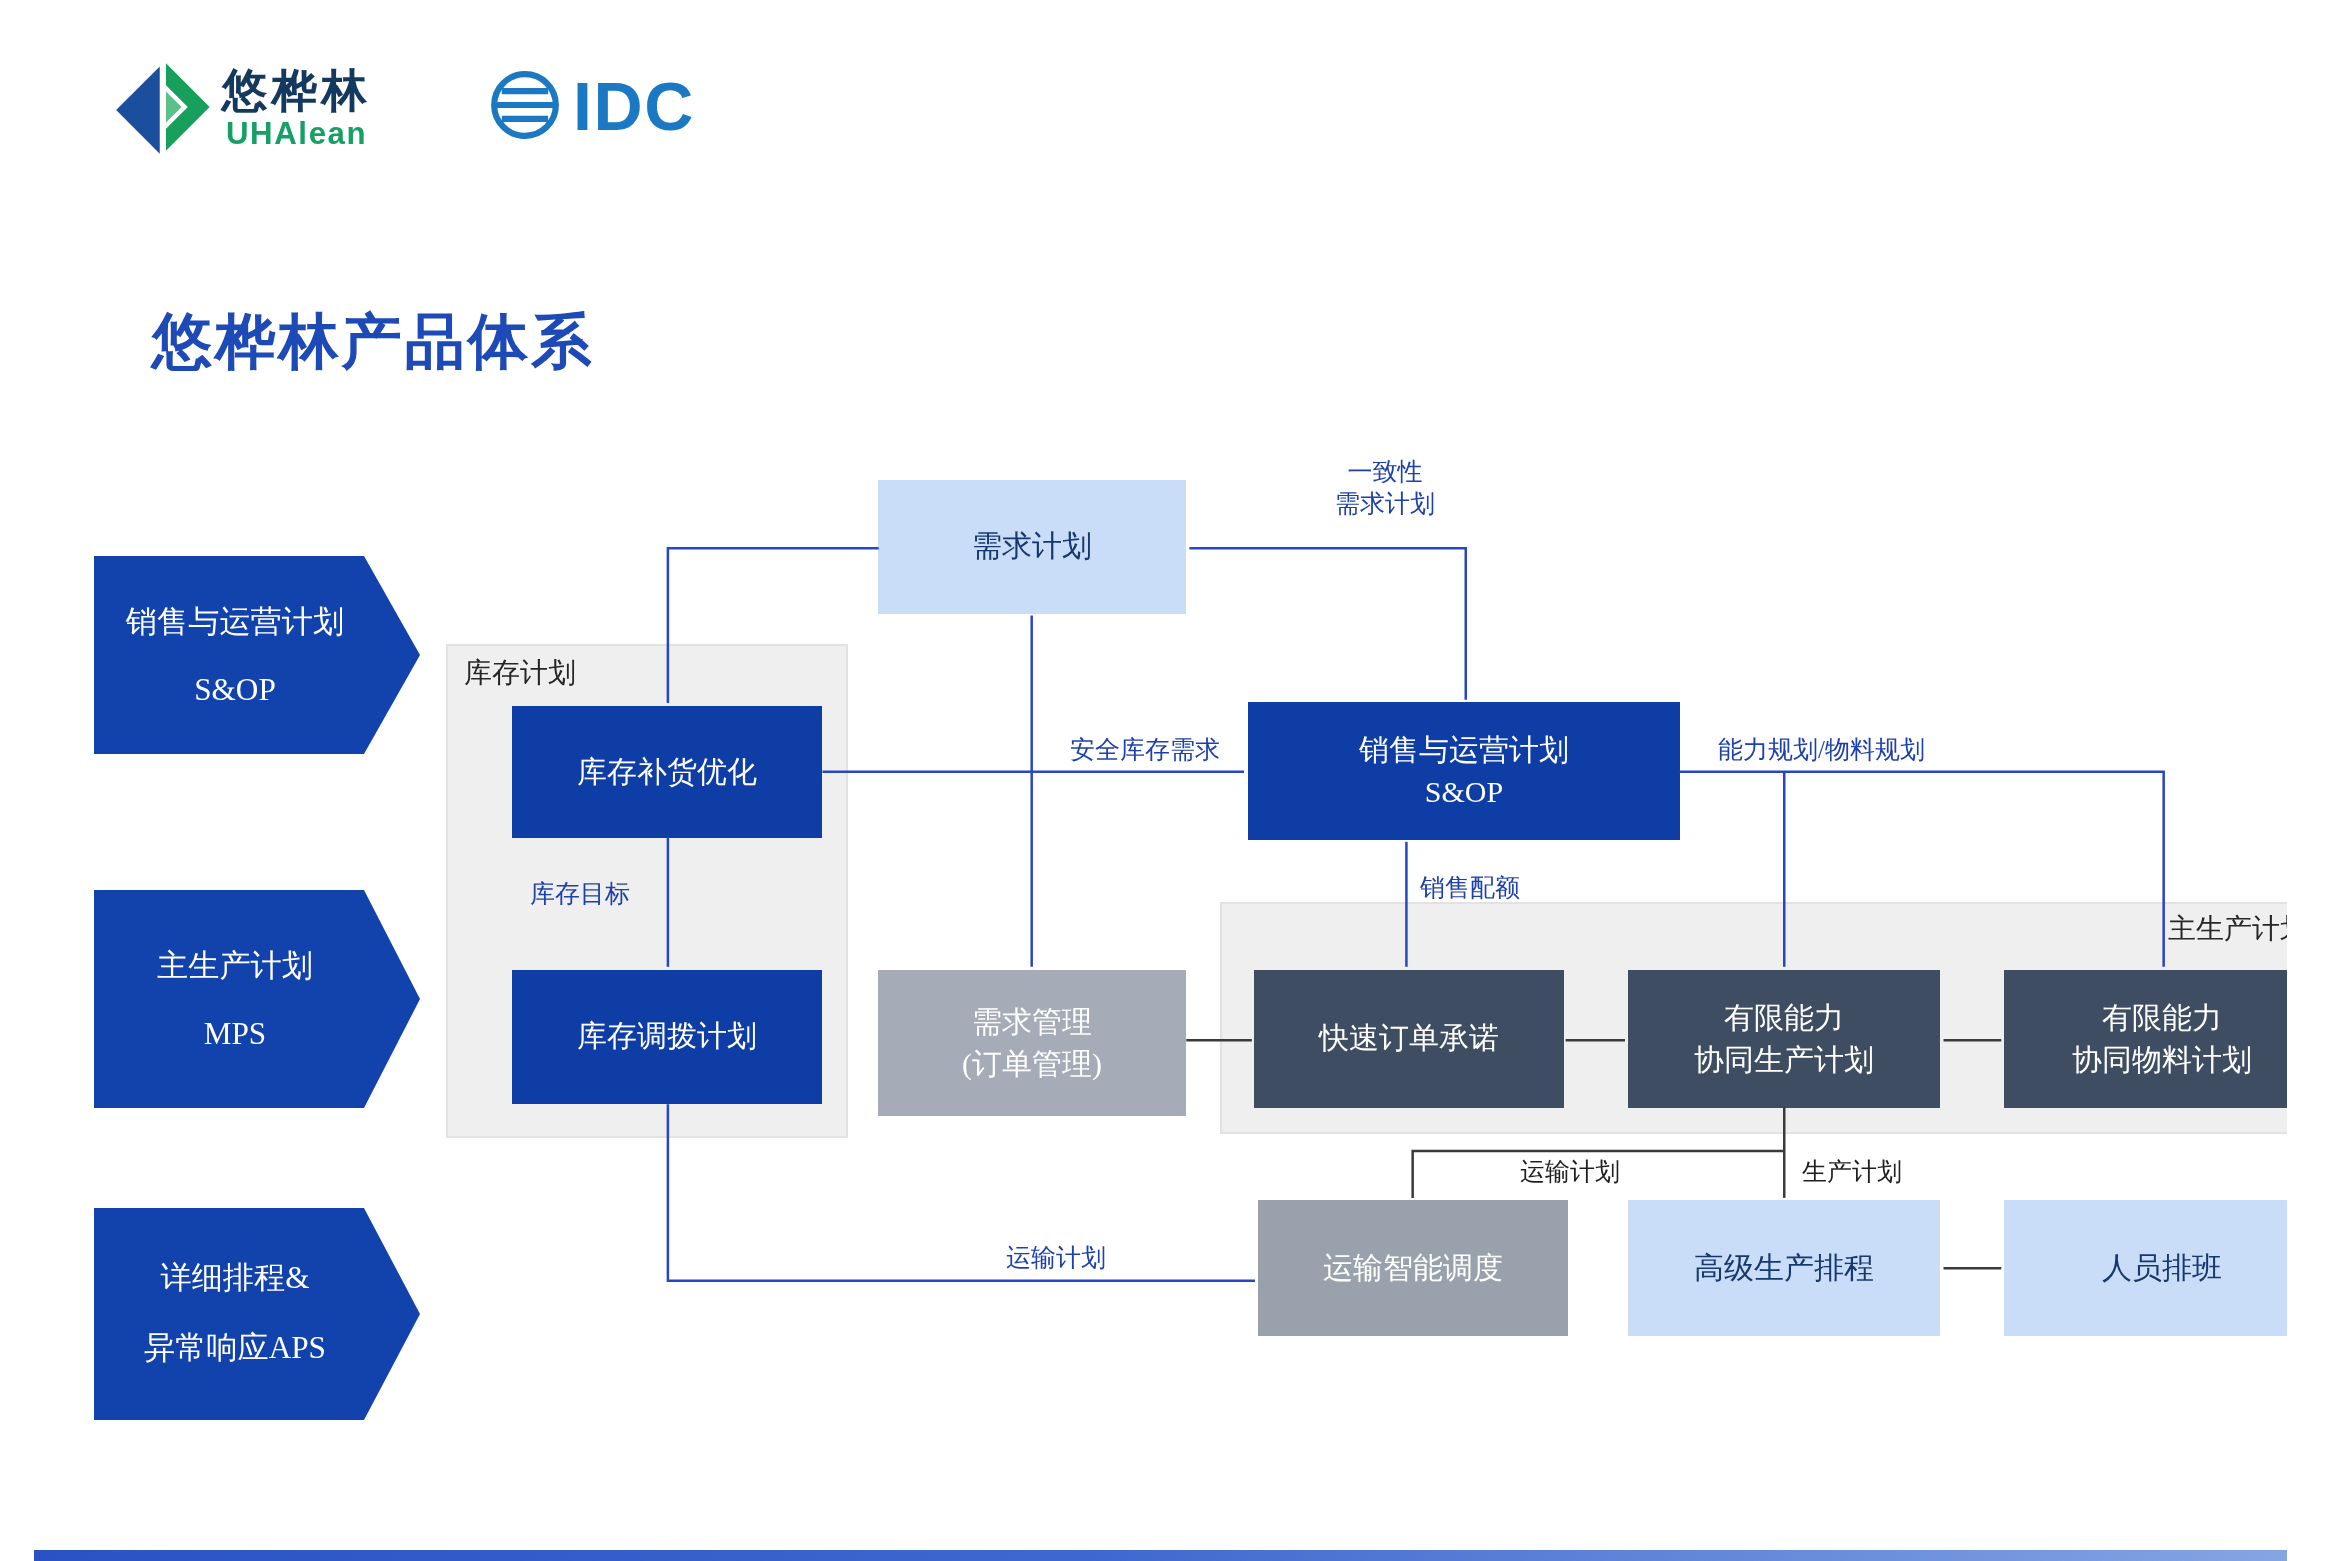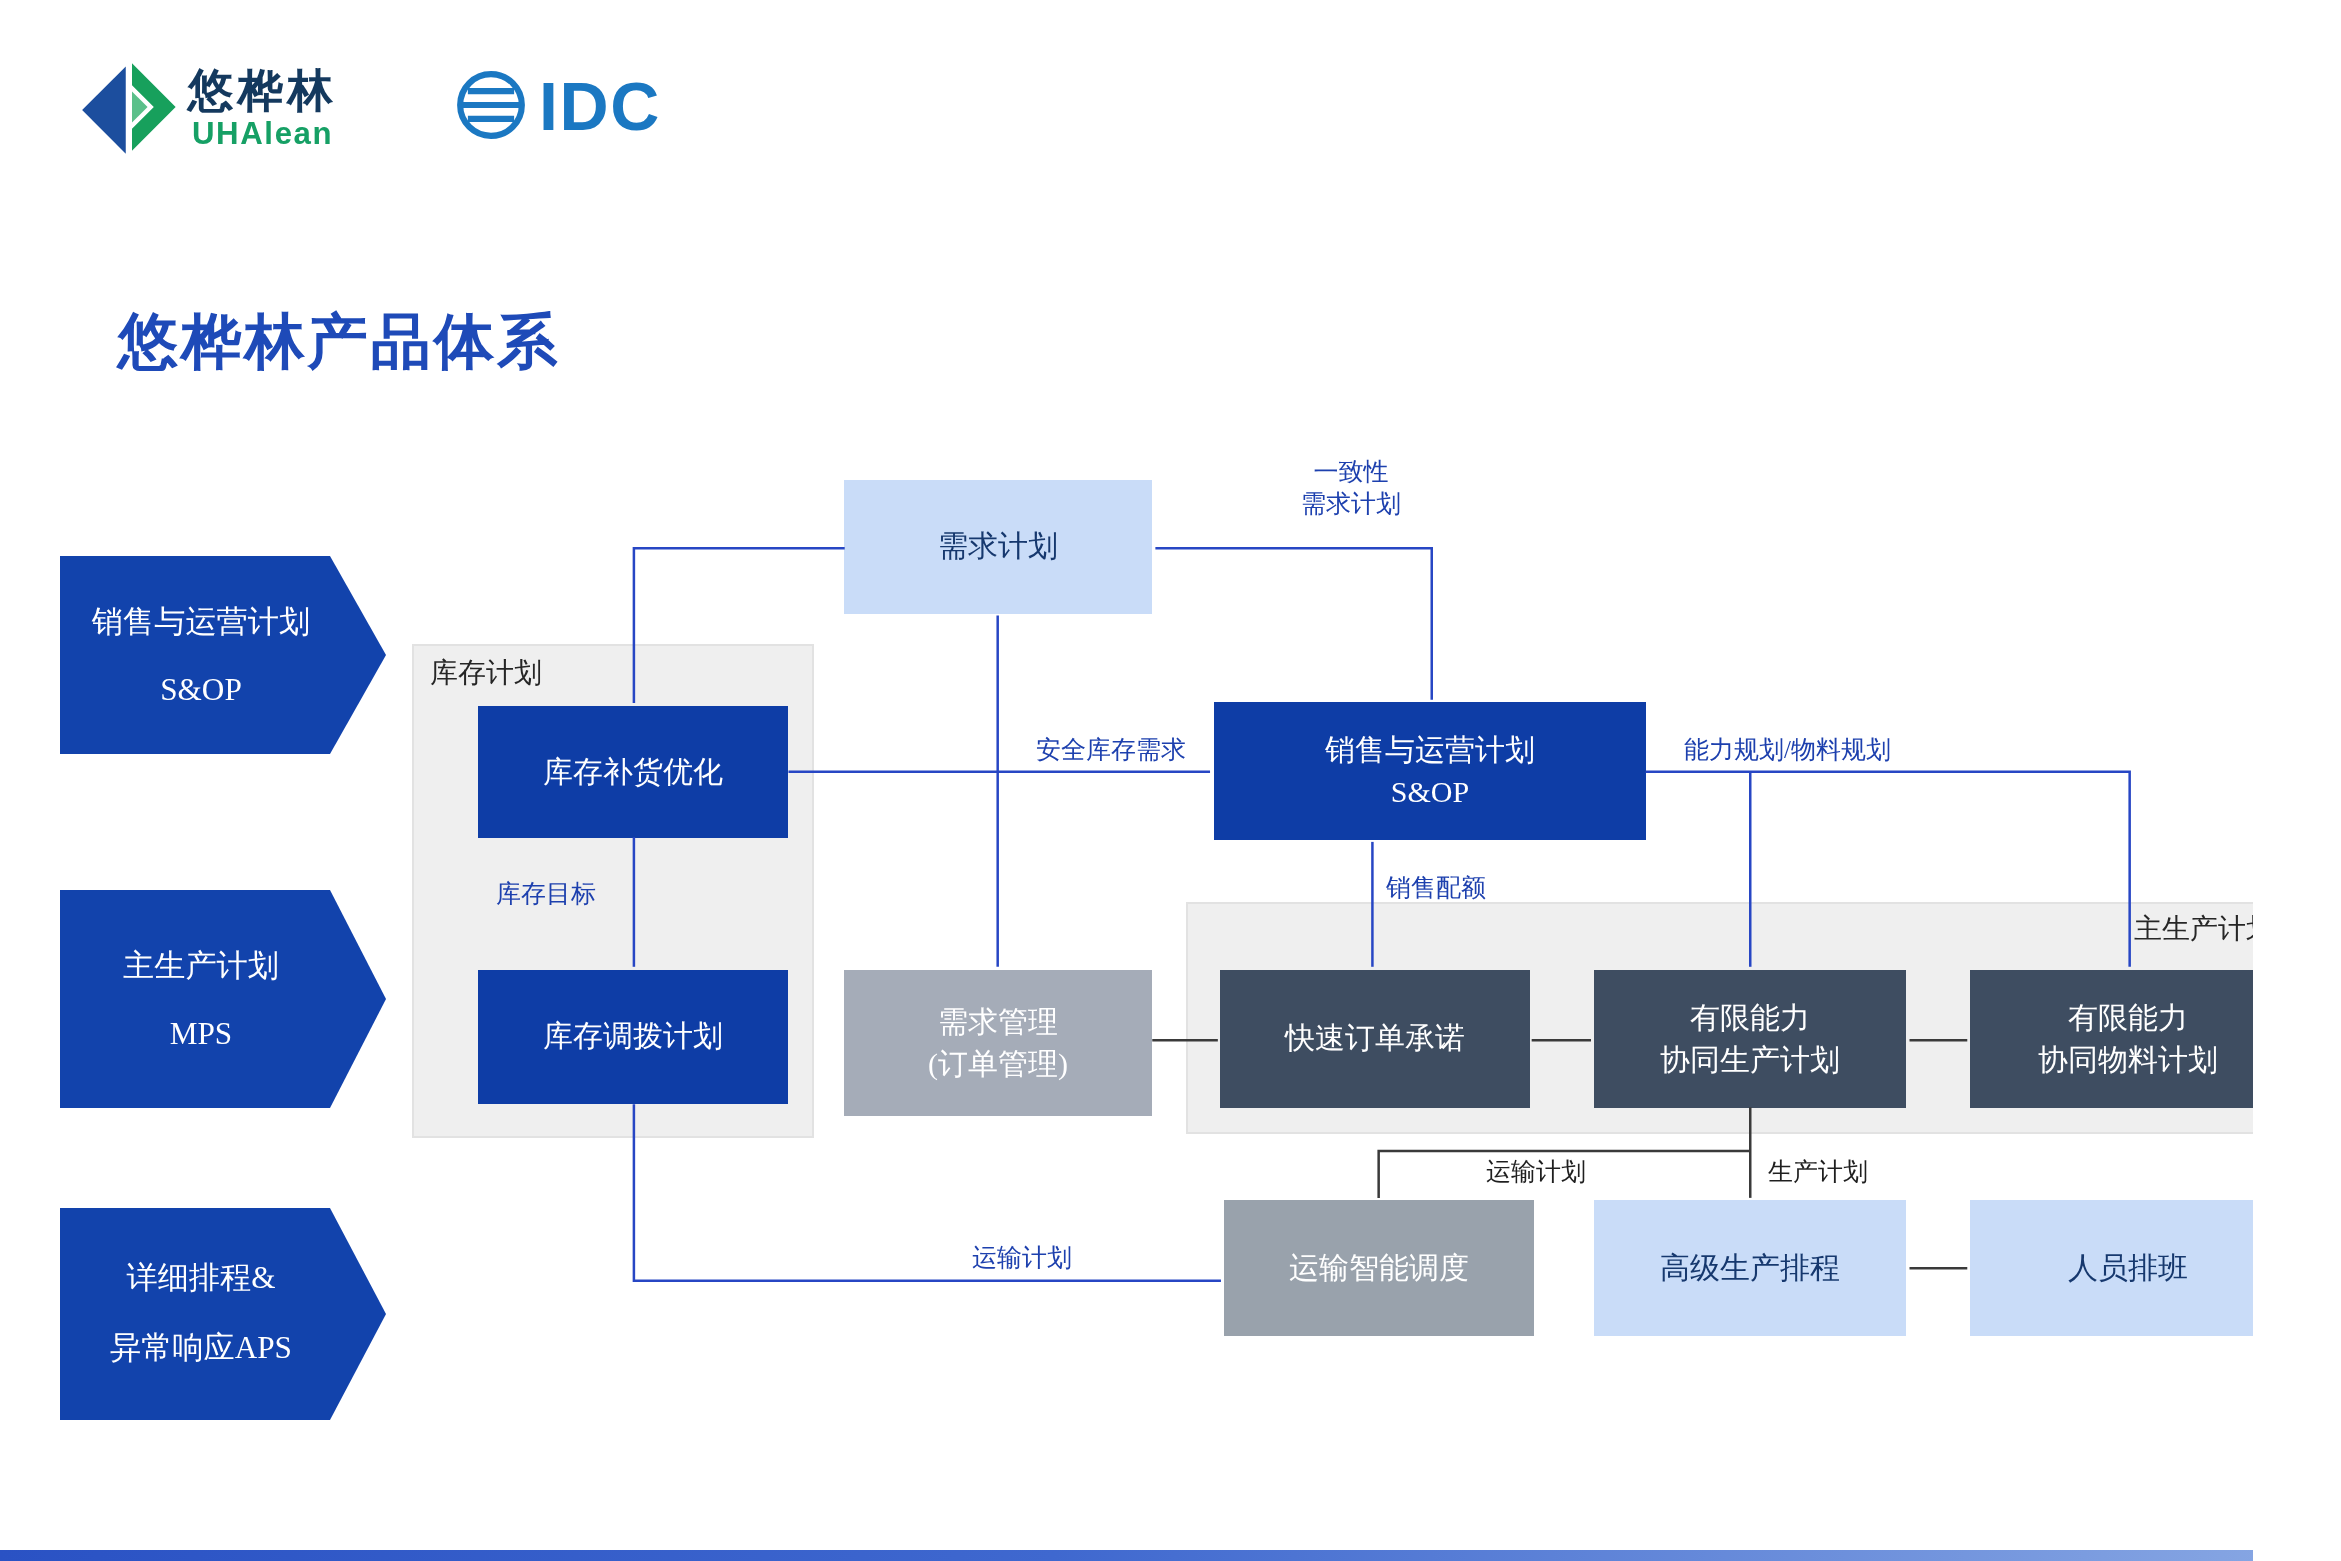--- a/index.html
+++ b/index.html
@@ -1,17 +1,17 @@
 <!DOCTYPE html>
 <html style="font-size:12.5px"><head>
 <meta charset="utf-8">
 <style>
   * { box-sizing: border-box; }
   html, body { margin: 0; padding: 0; background: #ffffff; }
-  .viewport { width: 2253px; height: 1561px; position: relative; overflow: hidden; background: #fff; }
+  .viewport { width: 2253px; height: 1561px; position: relative; overflow: hidden; background: #fff; margin-left: 34px; }
   .canvas { width: 1171px; height: 781px; position: relative; transform: scale(2); transform-origin: 0 0;
             font-family: "Liberation Serif", serif; }
   .abs { position: absolute; }
 
   .title { position: absolute; left: 59px; top: 151px; font-family: "Liberation Sans", sans-serif;
            font-weight: bold; font-size: 30px; color: #1e4ab8; letter-spacing: 1.6px; }
 
   .brand-name { position: absolute; left: 94px; top: 30px; font-family: "Liberation Sans", sans-serif;
                 font-weight: bold; font-size: 22.6px; color: #14395e; letter-spacing: 2.3px; }
   .brand-latin { position: absolute; left: 96px; top: 58px; font-family: "Liberation Sans", sans-serif;

